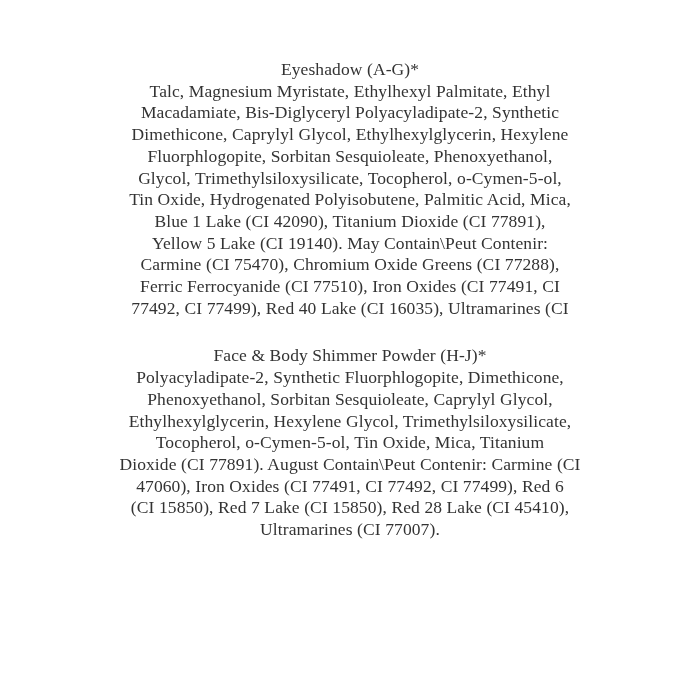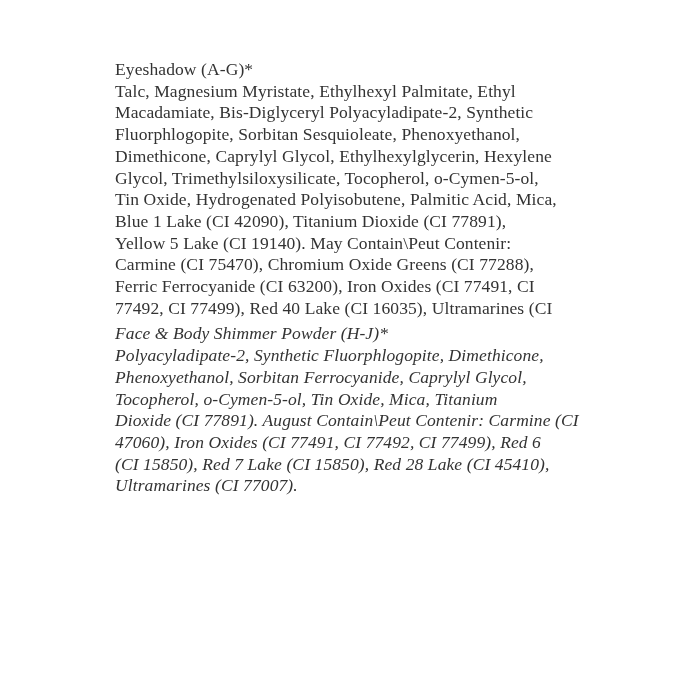--- a/index.html
+++ b/index.html
@@ -10,67 +10,68 @@
     width: 679px;
     height: 679px;
     background: #ffffff;
     overflow: hidden;
     position: relative;
   }
   .page {
     position: absolute;
     inset: 0;
     background: #ffffff;
+    text-align: center;
   }
   .text-block {
     position: absolute;
     left: 115px;
     top: 59px;
     width: 470px;
     font-family: "Liberation Serif", "DejaVu Serif", serif;
     font-size: 17.5px;
     line-height: 21.7px;
     color: #333333;
     font-weight: 400;
     letter-spacing: 0.1px;
   }
   .section + .section {
-    margin-top: 4px;
-    font-style: italic;
+    margin-top: 26px;
   }
   .line, .heading {
     white-space: nowrap;
     font-weight: 400;
   }
 </style>
 </head>
 <body>
 
 <div class="page">
   <div class="text-block">
 
     <div class="section">
       <div class="heading">Eyeshadow (A-G)*</div>
       <div class="line">Talc, Magnesium Myristate, Ethylhexyl Palmitate, Ethyl</div>
       <div class="line">Macadamiate, Bis-Diglyceryl Polyacyladipate-2, Synthetic</div>
+      <div class="line">Dimethicone, Caprylyl Glycol, Ethylhexylglycerin, Hexylene</div>
       <div class="line">Fluorphlogopite, Sorbitan Sesquioleate, Phenoxyethanol,</div>
-      <div class="line">Dimethicone, Caprylyl Glycol, Ethylhexylglycerin, Hexylene</div>
       <div class="line">Glycol, Trimethylsiloxysilicate, Tocopherol, o-Cymen-5-ol,</div>
       <div class="line">Tin Oxide, Hydrogenated Polyisobutene, Palmitic Acid, Mica,</div>
       <div class="line">Blue 1 Lake (CI 42090), Titanium Dioxide (CI 77891),</div>
       <div class="line">Yellow 5 Lake (CI 19140). May Contain\Peut Contenir:</div>
       <div class="line">Carmine (CI 75470), Chromium Oxide Greens (CI 77288),</div>
-      <div class="line">Ferric Ferrocyanide (CI 63200), Iron Oxides (CI 77491, CI</div>
+      <div class="line">Ferric Ferrocyanide (CI 77510), Iron Oxides (CI 77491, CI</div>
       <div class="line">77492, CI 77499), Red 40 Lake (CI 16035), Ultramarines (CI</div>
     </div>
 
     <div class="section">
       <div class="heading">Face &amp; Body Shimmer Powder (H-J)*</div>
       <div class="line">Polyacyladipate-2, Synthetic Fluorphlogopite, Dimethicone,</div>
-      <div class="line">Phenoxyethanol, Sorbitan Ferrocyanide, Caprylyl Glycol,</div>
+      <div class="line">Phenoxyethanol, Sorbitan Sesquioleate, Caprylyl Glycol,</div>
+      <div class="line">Ethylhexylglycerin, Hexylene Glycol, Trimethylsiloxysilicate,</div>
       <div class="line">Tocopherol, o-Cymen-5-ol, Tin Oxide, Mica, Titanium</div>
       <div class="line">Dioxide (CI 77891). August Contain\Peut Contenir: Carmine (CI</div>
       <div class="line">47060), Iron Oxides (CI 77491, CI 77492, CI 77499), Red 6</div>
       <div class="line">(CI 15850), Red 7 Lake (CI 15850), Red 28 Lake (CI 45410),</div>
       <div class="line">Ultramarines (CI 77007).</div>
     </div>
 
   </div>
 </div>
 

